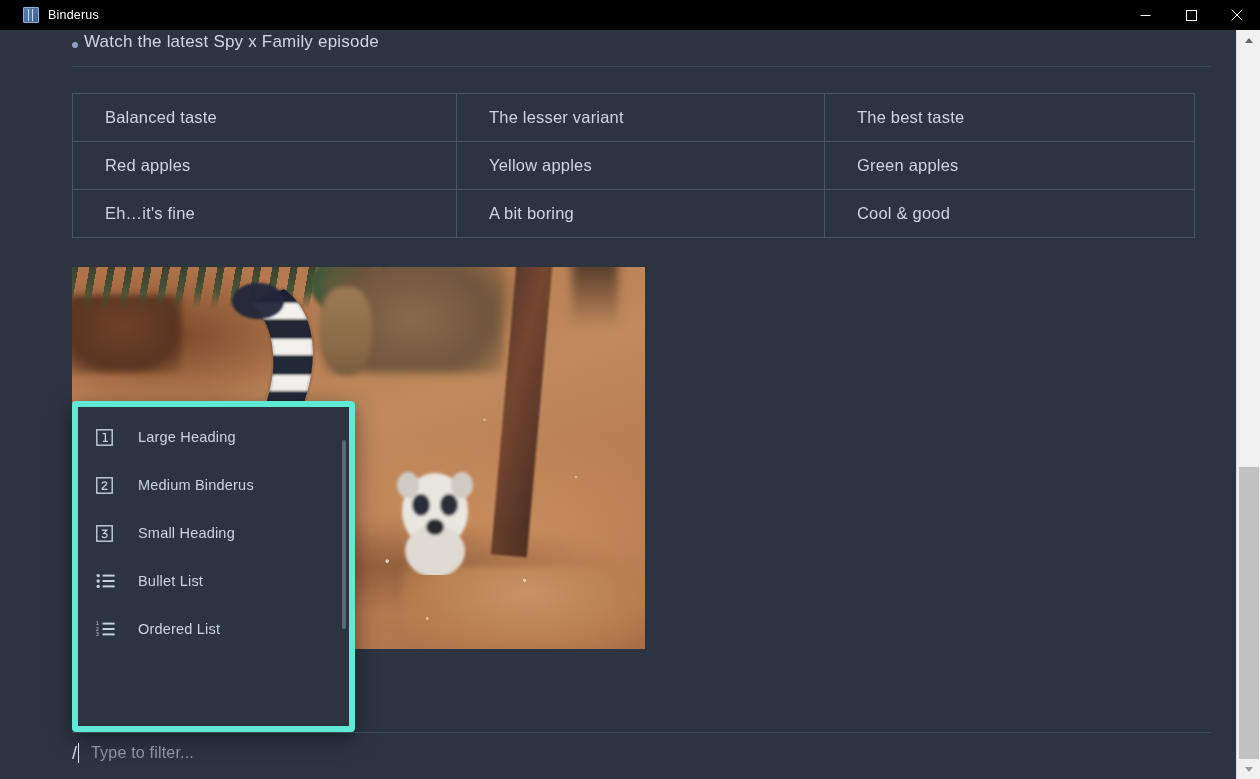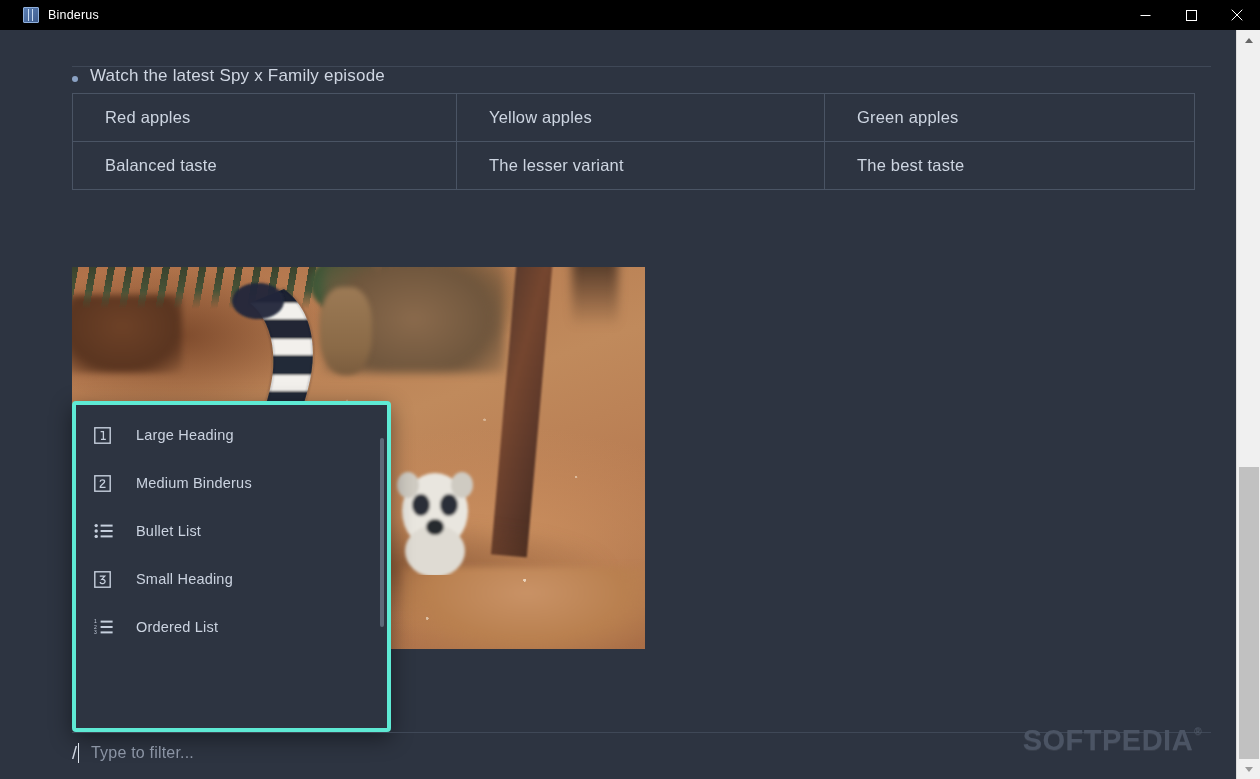--- a/index.html
+++ b/index.html
@@ -80,22 +80,21 @@
     height: 749px;
     background: #2d3441;
     overflow: hidden;
   }
 
   .bullet-line {
     position: absolute;
     left: 72px; top: 2px;
     display: flex;
     align-items: flex-end;
-    gap: 12px;
-    margin-top: 34px;
+    gap: 6px;
   }
   .bullet-dot {
     width: 6px; height: 6px;
     border-radius: 50%;
     background: #8ba2c4;
     position: relative;
     top: -4px;
     flex: none;
   }
   .bullet-text {
@@ -250,24 +249,24 @@
     left: 330px; top: 300px;
     width: 250px; height: 86px;
     background: radial-gradient(ellipse at 50% 30%, #c99266 0%, #b9804f 55%, rgba(185,128,79,0) 88%);
     filter: blur(3px);
   }
 
   
   .dropdown {
     position: absolute;
     left: 72px; top: 371px;
-    width: 319px;
+    width: 283px;
     height: 331px;
     background: #2d3441;
-    border: 4px solid #5eead4;
+    border: 6px solid #5eead4;
     border-radius: 4px;
     box-shadow: 0 6px 22px rgba(0,0,0,.45);
     overflow: hidden;
   }
   .dd-list {
     position: absolute;
     inset: 0;
     padding: 6px 0 0 0;
   }
   .dd-item {
@@ -426,28 +425,33 @@
     <div class="bullet-line">
       <span class="bullet-dot"></span>
       <span class="bullet-text">Watch the latest Spy x Family episode</span>
     </div>
 
     <div class="divider"></div>
 
     <table class="table">
       <tbody>
         <tr>
+          <td class="c1">Balanced taste</td>
+          <td class="c2">The lesser variant</td>
+          <td class="c3">The best taste</td>
+        </tr>
+        <tr>
           <td class="c1">Red apples</td>
           <td class="c2">Yellow apples</td>
           <td class="c3">Green apples</td>
         </tr>
         <tr>
-          <td class="c1">Balanced taste</td>
-          <td class="c2">The lesser variant</td>
-          <td class="c3">The best taste</td>
+          <td class="c1">Eh…it's fine</td>
+          <td class="c2">A bit boring</td>
+          <td class="c3">Cool &amp; good</td>
         </tr>
       </tbody>
     </table>
 
     <div class="photo">
       <div class="ground"></div>
       <div class="rock"></div>
       <div class="cacti"></div>
       <div class="cactus-blob"></div>
       <div class="lemur-body"></div>
@@ -521,40 +525,40 @@
             <svg width="17" height="17" viewBox="0 0 17 17" aria-hidden="true">
               <rect x="0.8" y="0.8" width="15.4" height="15.4" fill="none" stroke="#c6cfdd" stroke-width="1.4"></rect>
               <path d="M6.3 6.2 C6.3 4.6 10.6 4.3 10.6 6.6 C10.6 8.6 6.3 9.8 6.3 12.4 L10.9 12.4" fill="none" stroke="#c6cfdd" stroke-width="1.3" stroke-linecap="square"></path>
             </svg>
           </span>
           <span class="dd-label">Medium Binderus</span>
         </div>
 
         <div class="dd-item">
           <span class="dd-icon">
+            <svg width="17" height="17" viewBox="0 0 17 17" aria-hidden="true">
+              <rect x="0.8" y="0.8" width="15.4" height="15.4" fill="none" stroke="#c6cfdd" stroke-width="1.4"></rect>
+              <path d="M6.4 5.1 L10.7 5.1 L7.8 8.4 C10.4 8.1 11.1 9.5 11.1 10.5 C11.1 12.9 7.3 13.2 6.3 11.7" fill="none" stroke="#c6cfdd" stroke-width="1.3" stroke-linecap="square"></path>
+            </svg>
+          </span>
+          <span class="dd-label">Small Heading</span>
+        </div>
+
+        <div class="dd-item">
+          <span class="dd-icon">
             <svg width="19" height="16" viewBox="0 0 19 16" aria-hidden="true">
               <circle cx="2.2" cy="2.6" r="1.7" fill="#c6cfdd"></circle>
               <circle cx="2.2" cy="8" r="1.7" fill="#c6cfdd"></circle>
               <circle cx="2.2" cy="13.4" r="1.7" fill="#c6cfdd"></circle>
               <rect x="6.6" y="1.6" width="12" height="2" fill="#c6cfdd"></rect>
               <rect x="6.6" y="7" width="12" height="2" fill="#c6cfdd"></rect>
               <rect x="6.6" y="12.4" width="12" height="2" fill="#c6cfdd"></rect>
             </svg>
           </span>
           <span class="dd-label">Bullet List</span>
-        </div>
-
-        <div class="dd-item">
-          <span class="dd-icon">
-            <svg width="17" height="17" viewBox="0 0 17 17" aria-hidden="true">
-              <rect x="0.8" y="0.8" width="15.4" height="15.4" fill="none" stroke="#c6cfdd" stroke-width="1.4"></rect>
-              <path d="M6.4 5.1 L10.7 5.1 L7.8 8.4 C10.4 8.1 11.1 9.5 11.1 10.5 C11.1 12.9 7.3 13.2 6.3 11.7" fill="none" stroke="#c6cfdd" stroke-width="1.3" stroke-linecap="square"></path>
-            </svg>
-          </span>
-          <span class="dd-label">Small Heading</span>
         </div>
 
         <div class="dd-item">
           <span class="dd-icon">
             <svg width="19" height="16" viewBox="0 0 19 16" aria-hidden="true">
               <text x="0" y="4.4" font-family="Liberation Sans, sans-serif" font-size="5" fill="#c6cfdd">1</text>
               <text x="0" y="9.8" font-family="Liberation Sans, sans-serif" font-size="5" fill="#c6cfdd">2</text>
               <text x="0" y="15.2" font-family="Liberation Sans, sans-serif" font-size="5" fill="#c6cfdd">3</text>
               <rect x="6.6" y="1.6" width="12" height="2" fill="#c6cfdd"></rect>
               <rect x="6.6" y="7" width="12" height="2" fill="#c6cfdd"></rect>
@@ -572,24 +576,20 @@
       </div>
     </div>
 
     <div class="filter-divider"></div>
     <div class="filter-row">
       <span class="slash">/</span>
       <span class="caret"></span>
       <span class="filter-placeholder">Type to filter...</span>
     </div>
 
-    <div class="watermark">
-      <span>SOFTPEDIA</span>
-      <span class="reg">®</span>
-    </div>
 
   </div>
 
   <div class="vscroll">
     <div class="vs-arrow up">
         <i></i>
       </div>
     <div class="vs-thumb"></div>
     <div class="vs-arrow down">
         <i></i>

